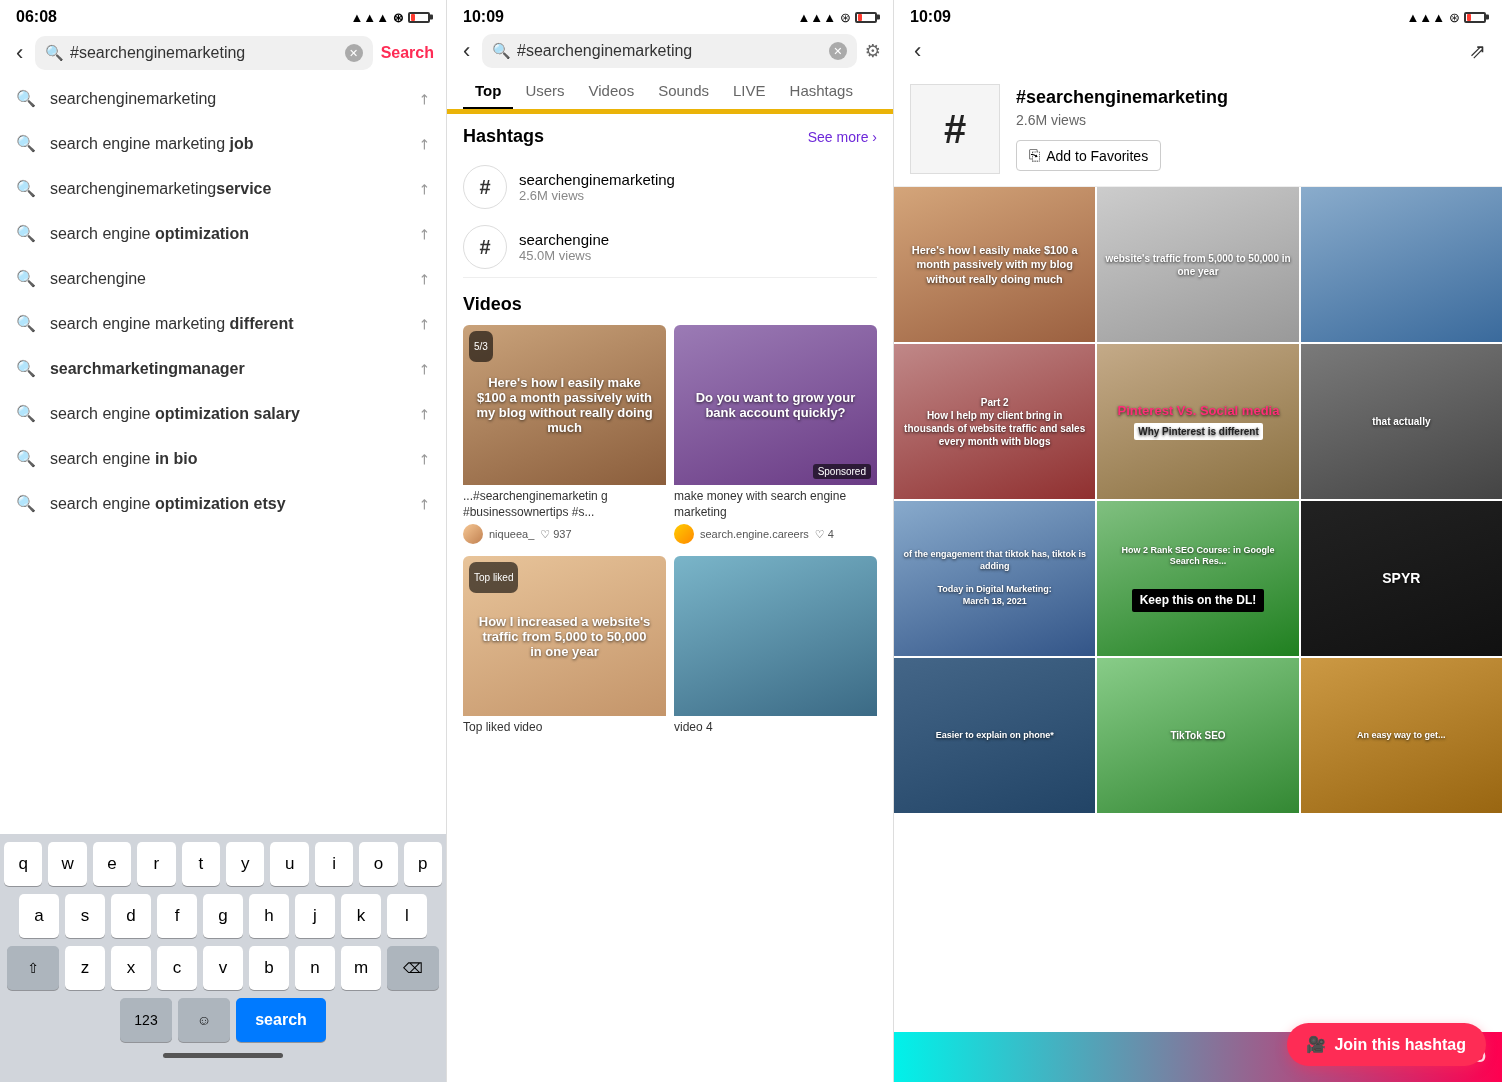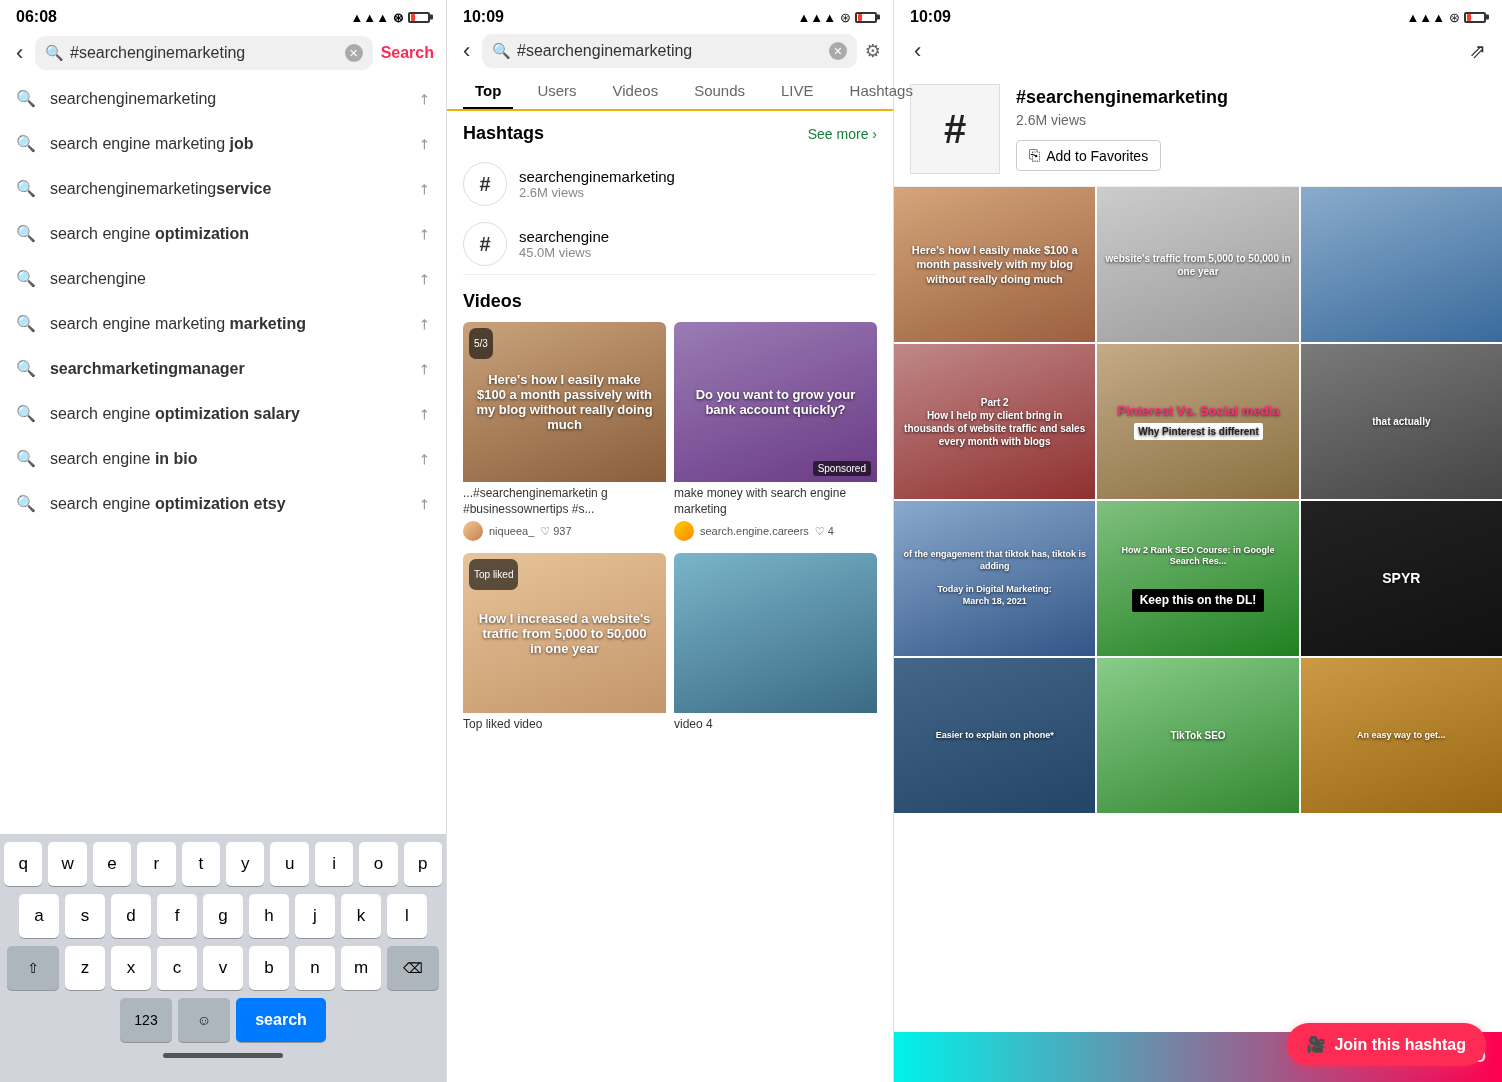--- a/index.html
+++ b/index.html
@@ -200,23 +200,23 @@
     .s2-search-row {
       display: flex; align-items: center; padding: 4px 12px; gap: 8px;
     }
     .s2-search-input-wrap {
       flex: 1; display: flex; align-items: center;
       background: #f0f0f0; border-radius: 10px; padding: 8px 10px; gap: 6px;
     }
     .filter-icon { font-size: 18px; color: #666; cursor: pointer; }
     .tabs-row {
       display: flex;
-      border-bottom: 2px solid #eab308;
+      border-bottom: 5px solid #eab308;
       padding: 0 16px;
-      gap: 12px;
+      gap: 0;
     }
     .tab-item {
       padding: 10px 12px;
       font-size: 15px;
       color: #666;
       cursor: pointer;
       position: relative;
     }
     .tab-item.active {
       color: #000;
@@ -234,21 +234,21 @@
       overflow-y: auto;
       padding: 12px 16px;
     }
     .section-header {
       display: flex;
       justify-content: space-between;
       align-items: center;
       margin-bottom: 10px;
     }
     .section-title { font-size: 18px; font-weight: 700; color: #000; }
-    .see-more { font-size: 14px; color: #15803d; cursor: pointer; }
+    .see-more { font-size: 14px; color: #6d28d9; cursor: pointer; }
     .see-more-arrow { font-size: 14px; }
 
     .hashtag-item {
       display: flex;
       align-items: center;
       padding: 8px 0;
       gap: 12px;
       cursor: pointer;
     }
     .hashtag-icon {
@@ -513,21 +513,21 @@
         <span class="sugg-text">search engine <span class="bold">optimization</span></span>
         <span class="sugg-arrow">↗</span>
       </div>
       <div class="suggestion-item">
         <span class="sugg-search-icon">🔍</span>
         <span class="sugg-text">searchengine</span>
         <span class="sugg-arrow">↗</span>
       </div>
       <div class="suggestion-item">
         <span class="sugg-search-icon">🔍</span>
-        <span class="sugg-text">search engine marketing <span class="bold">marketing</span></span>
+        <span class="sugg-text">search engine marketing <span class="bold">different</span></span>
         <span class="sugg-arrow">↗</span>
       </div>
       <div class="suggestion-item">
         <span class="sugg-search-icon">🔍</span>
         <span class="sugg-text"><span class="bold">searchmarketingmanager</span></span>
         <span class="sugg-arrow">↗</span>
       </div>
       <div class="suggestion-item">
         <span class="sugg-search-icon">🔍</span>
         <span class="sugg-text">search engine <span class="bold">optimization salary</span></span>

